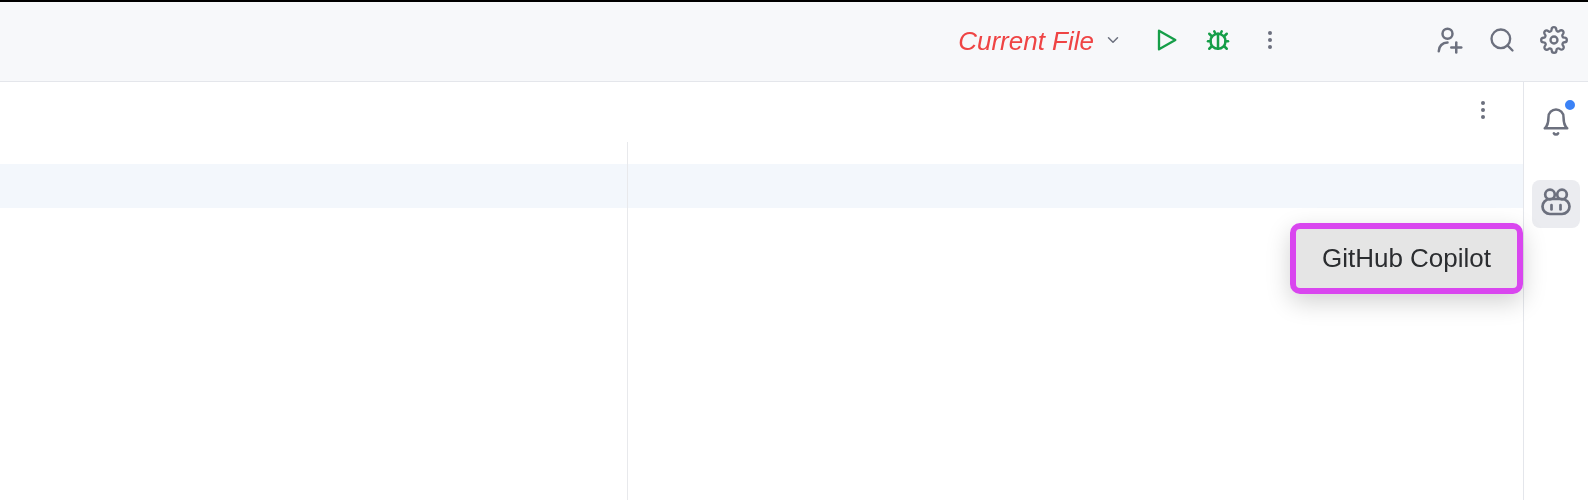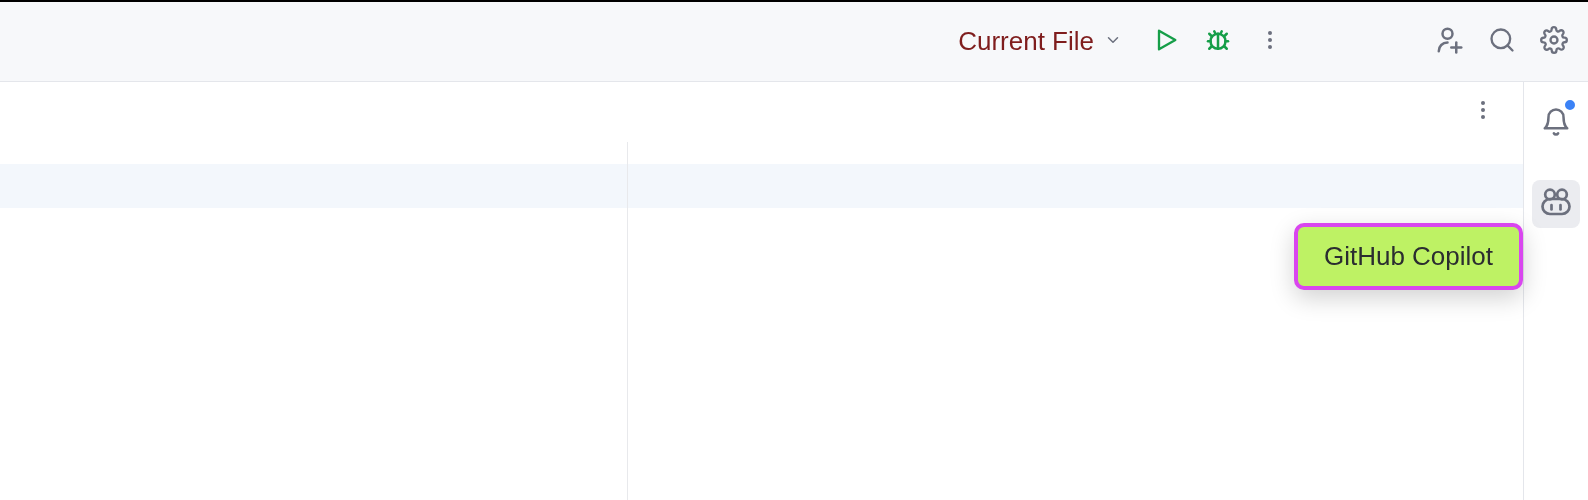--- a/index.html
+++ b/index.html
@@ -30,21 +30,22 @@
     .run-config {
       display: flex;
       align-items: center;
       gap: 10px;
       padding: 6px 14px;
       cursor: pointer;
       border-radius: 6px;
     }
     .run-config-label {
       font-size: 26px;
-      color: #7f1d1d;
+      color: #ef4444;
+      font-style: italic;
     }
     .icon-btn {
       width: 44px;
       height: 44px;
       display: flex;
       align-items: center;
       justify-content: center;
       cursor: pointer;
       border-radius: 6px;
     }
@@ -115,22 +116,22 @@
       top: 0;
       left: 627px;
       width: 1px;
       height: 100%;
       background: #e8e9ec;
     }
     .tooltip {
       position: absolute;
       top: 81px;
       right: 0;
-      background: #bef264;
-      border: 4px solid #d946ef;
+      background: #e5e5e5;
+      border: 6px solid #d946ef;
       border-radius: 10px;
       padding: 14px 26px;
       font-size: 26px;
       color: #2b2d30;
       box-shadow: 0 8px 24px rgba(0,0,0,0.18);
       white-space: nowrap;
       z-index: 10;
     }
     .notif-dot {
       position: absolute;

